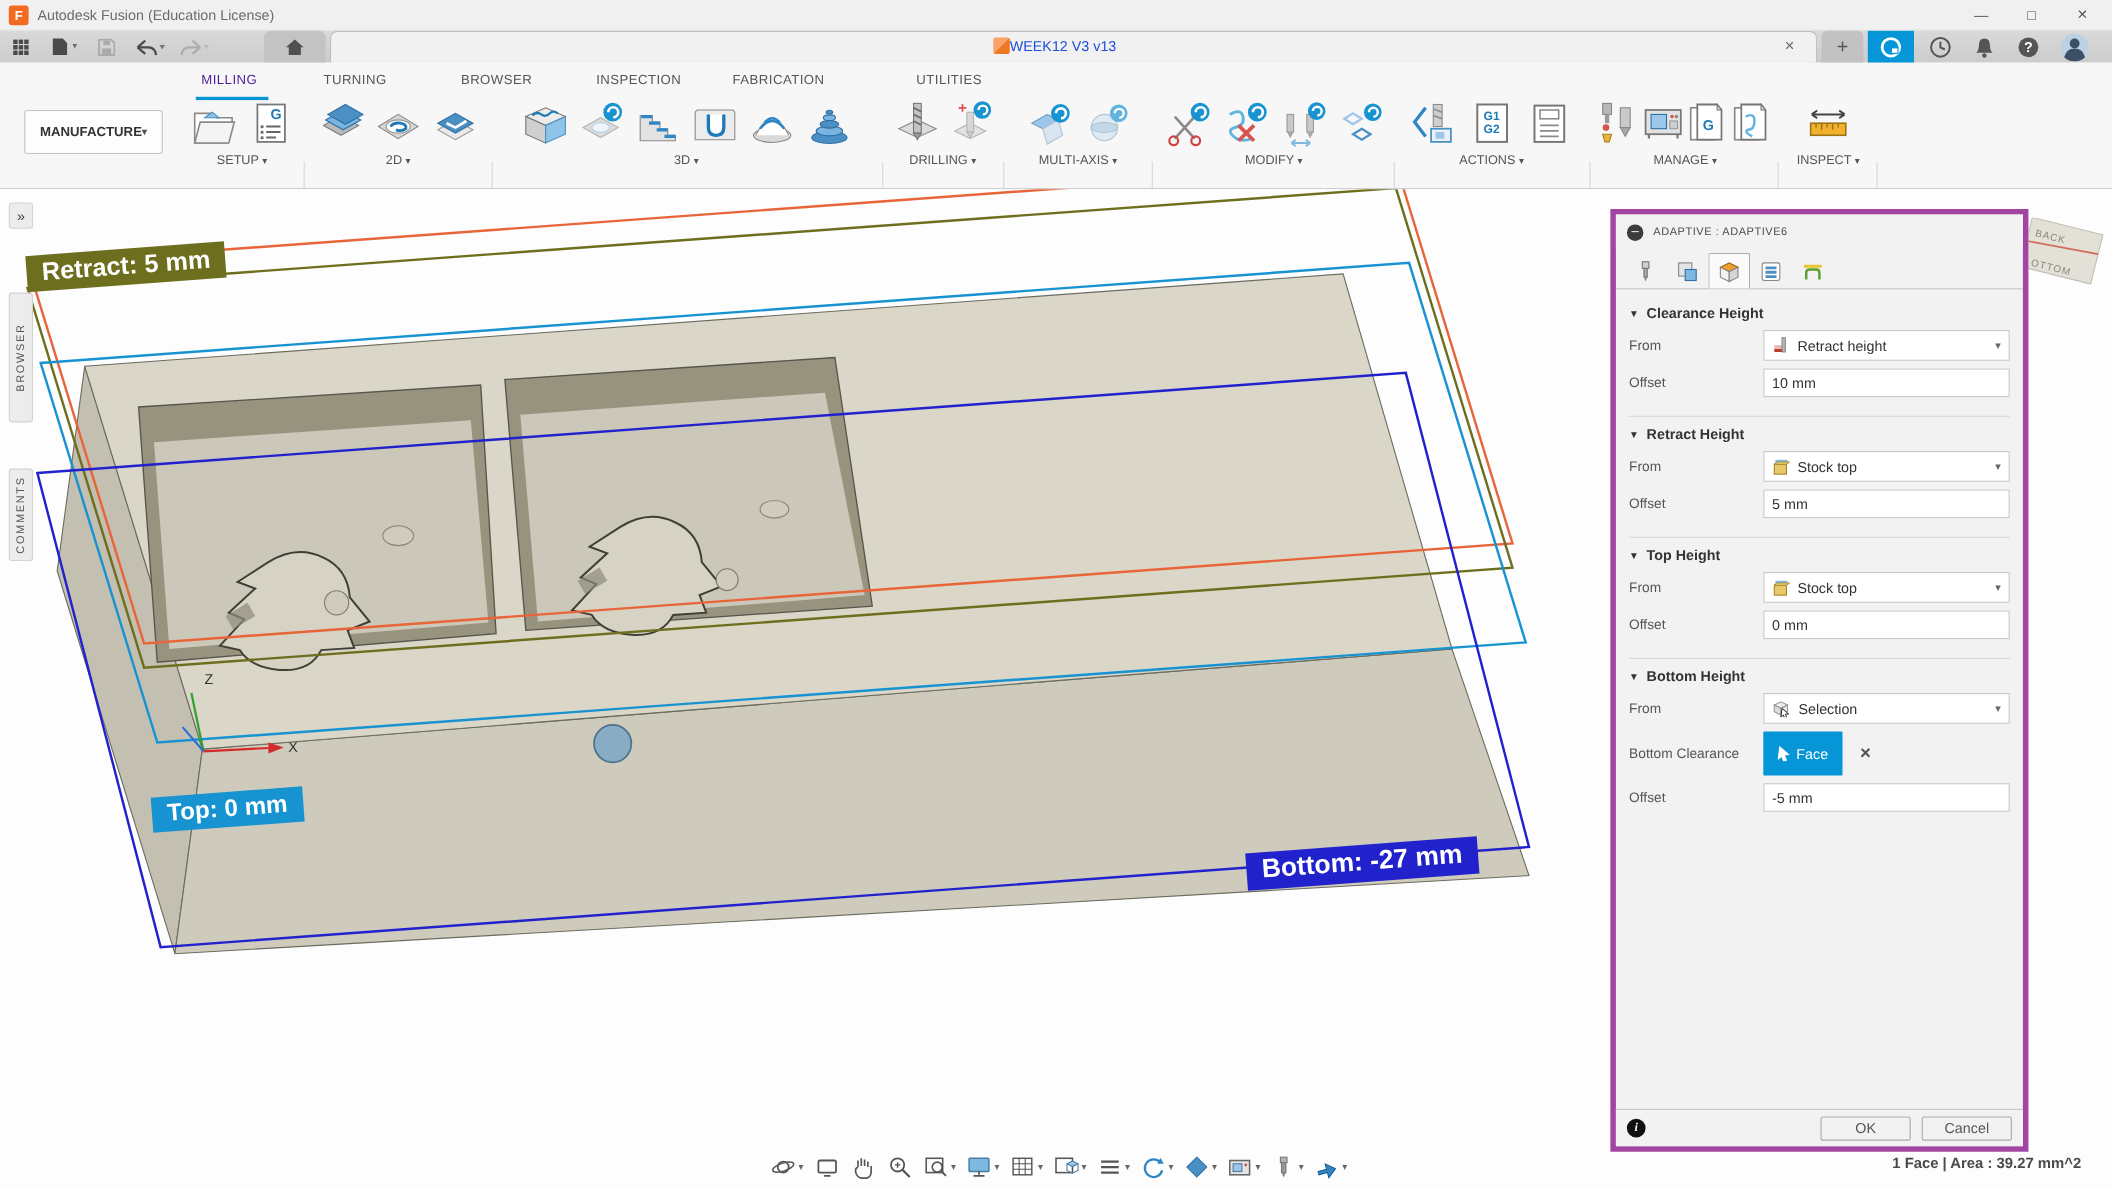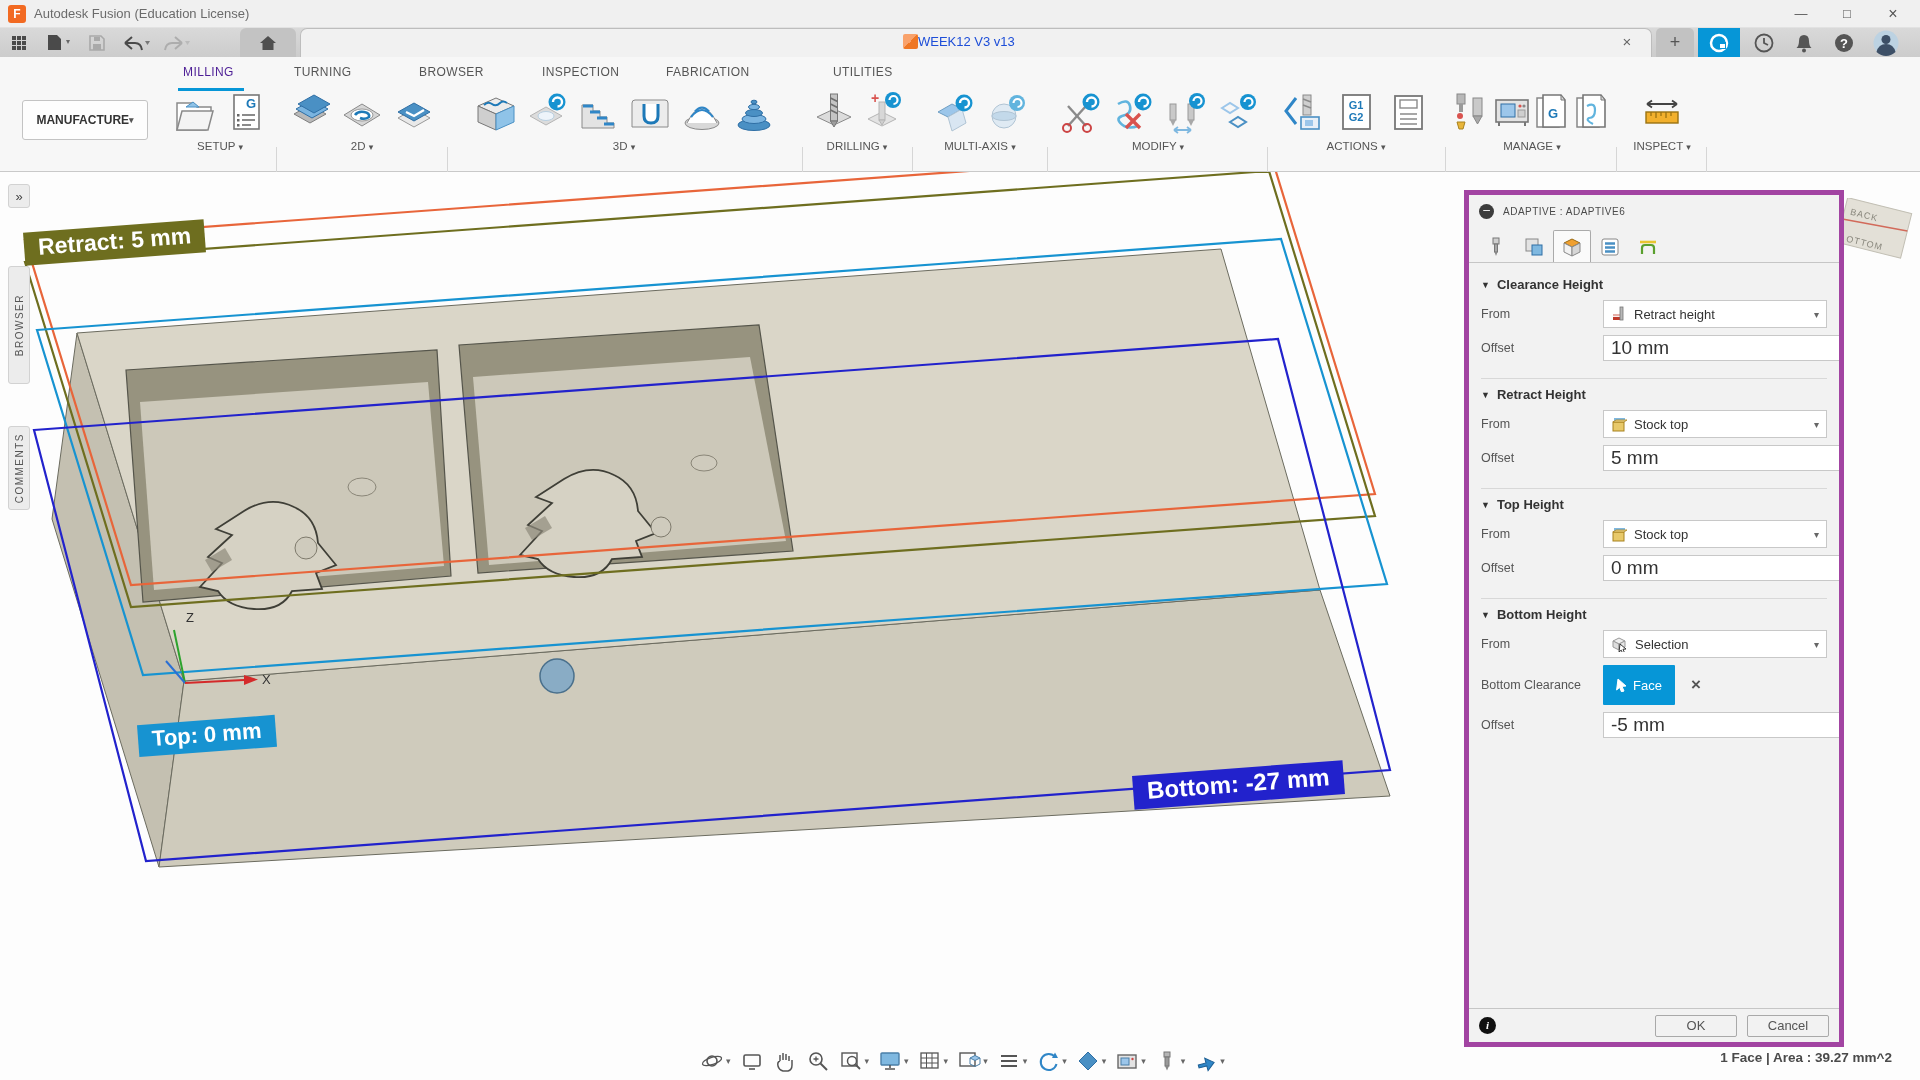--- a/index.html
+++ b/index.html
@@ -65,21 +65,21 @@
   .dlg-tab.active { background:#fafafa; border-color:#aaa; border-radius:2px 2px 0 0; }
   #dlg-body { flex:1; padding:6px 12px 0 12px; overflow:hidden; }
   .sect { padding:8px 0 10px 0; border-bottom:1px solid #d8d8d8; }
   .sect:last-of-type { border-bottom:none; }
   .sect-head { display:flex; align-items:center; gap:7px; font-size:13px; font-weight:bold; color:#333; margin-bottom:8px; }
   .tri { font-size:9px; color:#333; }
   .row { display:flex; align-items:center; margin:7px 0; }
   .row .lbl { width:122px; font-size:12.5px; color:#555; flex:0 0 auto; }
   .selectbox { flex:1; height:28px; background:#fff; border:1px solid #c8c8c8; display:flex; align-items:center; gap:7px; padding:0 7px; font-size:13px; color:#333; }
   .selectbox .caret { margin-left:auto; font-size:10px; color:#666; }
-  .txt { flex:1; height:26px; background:#fff; border:1px solid #c8c8c8; font-size:19px; color:#333; padding:0 7px; font-family:"Liberation Sans", sans-serif; }
+  .txt { flex:1; height:26px; background:#fff; border:1px solid #c8c8c8; font-size:13px; color:#333; padding:0 7px; font-family:"Liberation Sans", sans-serif; }
   #face-btn { height:40px; width:72px; background:#0696d7; color:#fff; font-size:13px; display:flex; align-items:center; justify-content:center; gap:5px; border-radius:1px; }
   #face-clear { margin-left:16px; font-size:17px; color:#555; font-weight:bold; }
   #dlg-footer { height:34px; border-top:1px solid #c6c6c6; display:flex; align-items:center; padding:0 10px; gap:10px; background:#f2f2f2; }
   #dlg-info { width:17px; height:17px; border-radius:50%; background:#111; color:#fff; font-size:11px; font-style:italic; font-weight:bold; text-align:center; line-height:17px; font-family:"Liberation Serif", serif; }
   .dlg-btn { height:22px; border:1px solid #a9a9a9; background:#f2f2f2; color:#555; font-size:13px; border-radius:2px; font-family:"Liberation Sans", sans-serif; padding:0 2px; text-align:center; }
   #ok-btn { width:82px; margin-left:auto; }
   #cancel-btn { width:82px; }
 
   
   #navbar { position:absolute; left:697px; top:1046px; height:30px; display:flex; align-items:center; gap:3px; }

